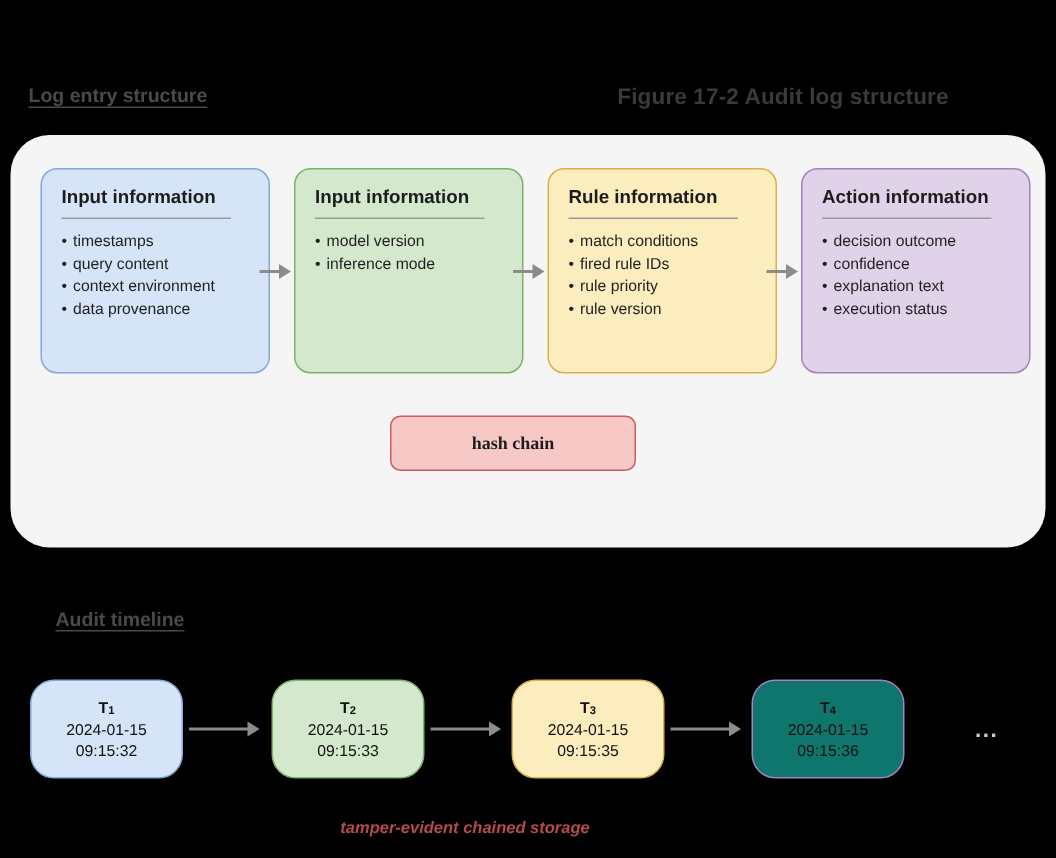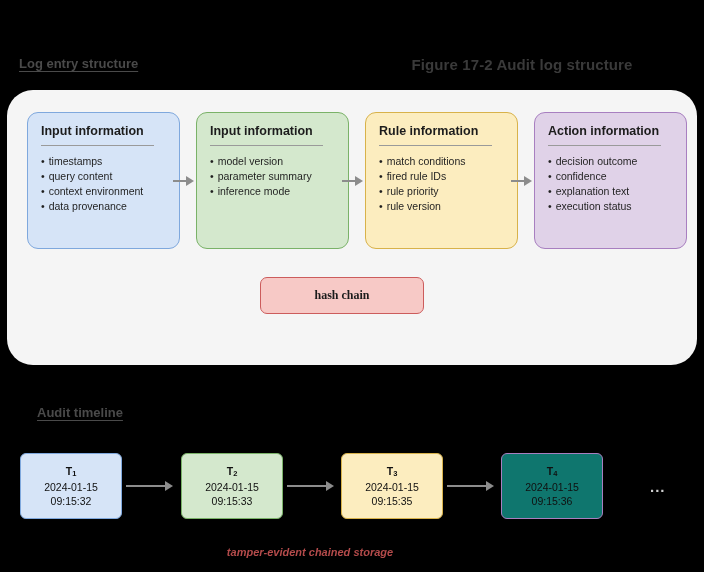--- a/index.html
+++ b/index.html
@@ -145,21 +145,21 @@
     color: #1c1c1c;
     font-family: Liberation Serif, serif;
   }
 
   
   .tnode {
     position: absolute;
     top: 453px;
     width: 102px;
     height: 66px;
-    border-radius: 6px;
+    border-radius: 16px;
     border: 1px solid;
     box-sizing: border-box;
     display: flex;
     flex-direction: column;
     align-items: center;
     justify-content: center;
     line-height: 14px;
   }
   .tnode.t0 { left: 20px;  background: #d6e4f7; border-color: #7fa8dd; }
   .tnode.t1 { left: 181px; background: #d4e8cd; border-color: #7ab268; }
@@ -231,21 +231,20 @@
     <li>context environment</li>
     <li>data provenance</li>
   </ul>
 </div>
 
 <div class="card c1">
   <div class="card-title">Input information</div>
   <div class="card-rule"></div>
   <ul class="card-list">
     <li>model version</li>
-    <li>parameter summary</li>
     <li>inference mode</li>
   </ul>
 </div>
 
 <div class="card c2">
   <div class="card-title">Rule information</div>
   <div class="card-rule"></div>
   <ul class="card-list">
     <li>match conditions</li>
     <li>fired rule IDs</li>

